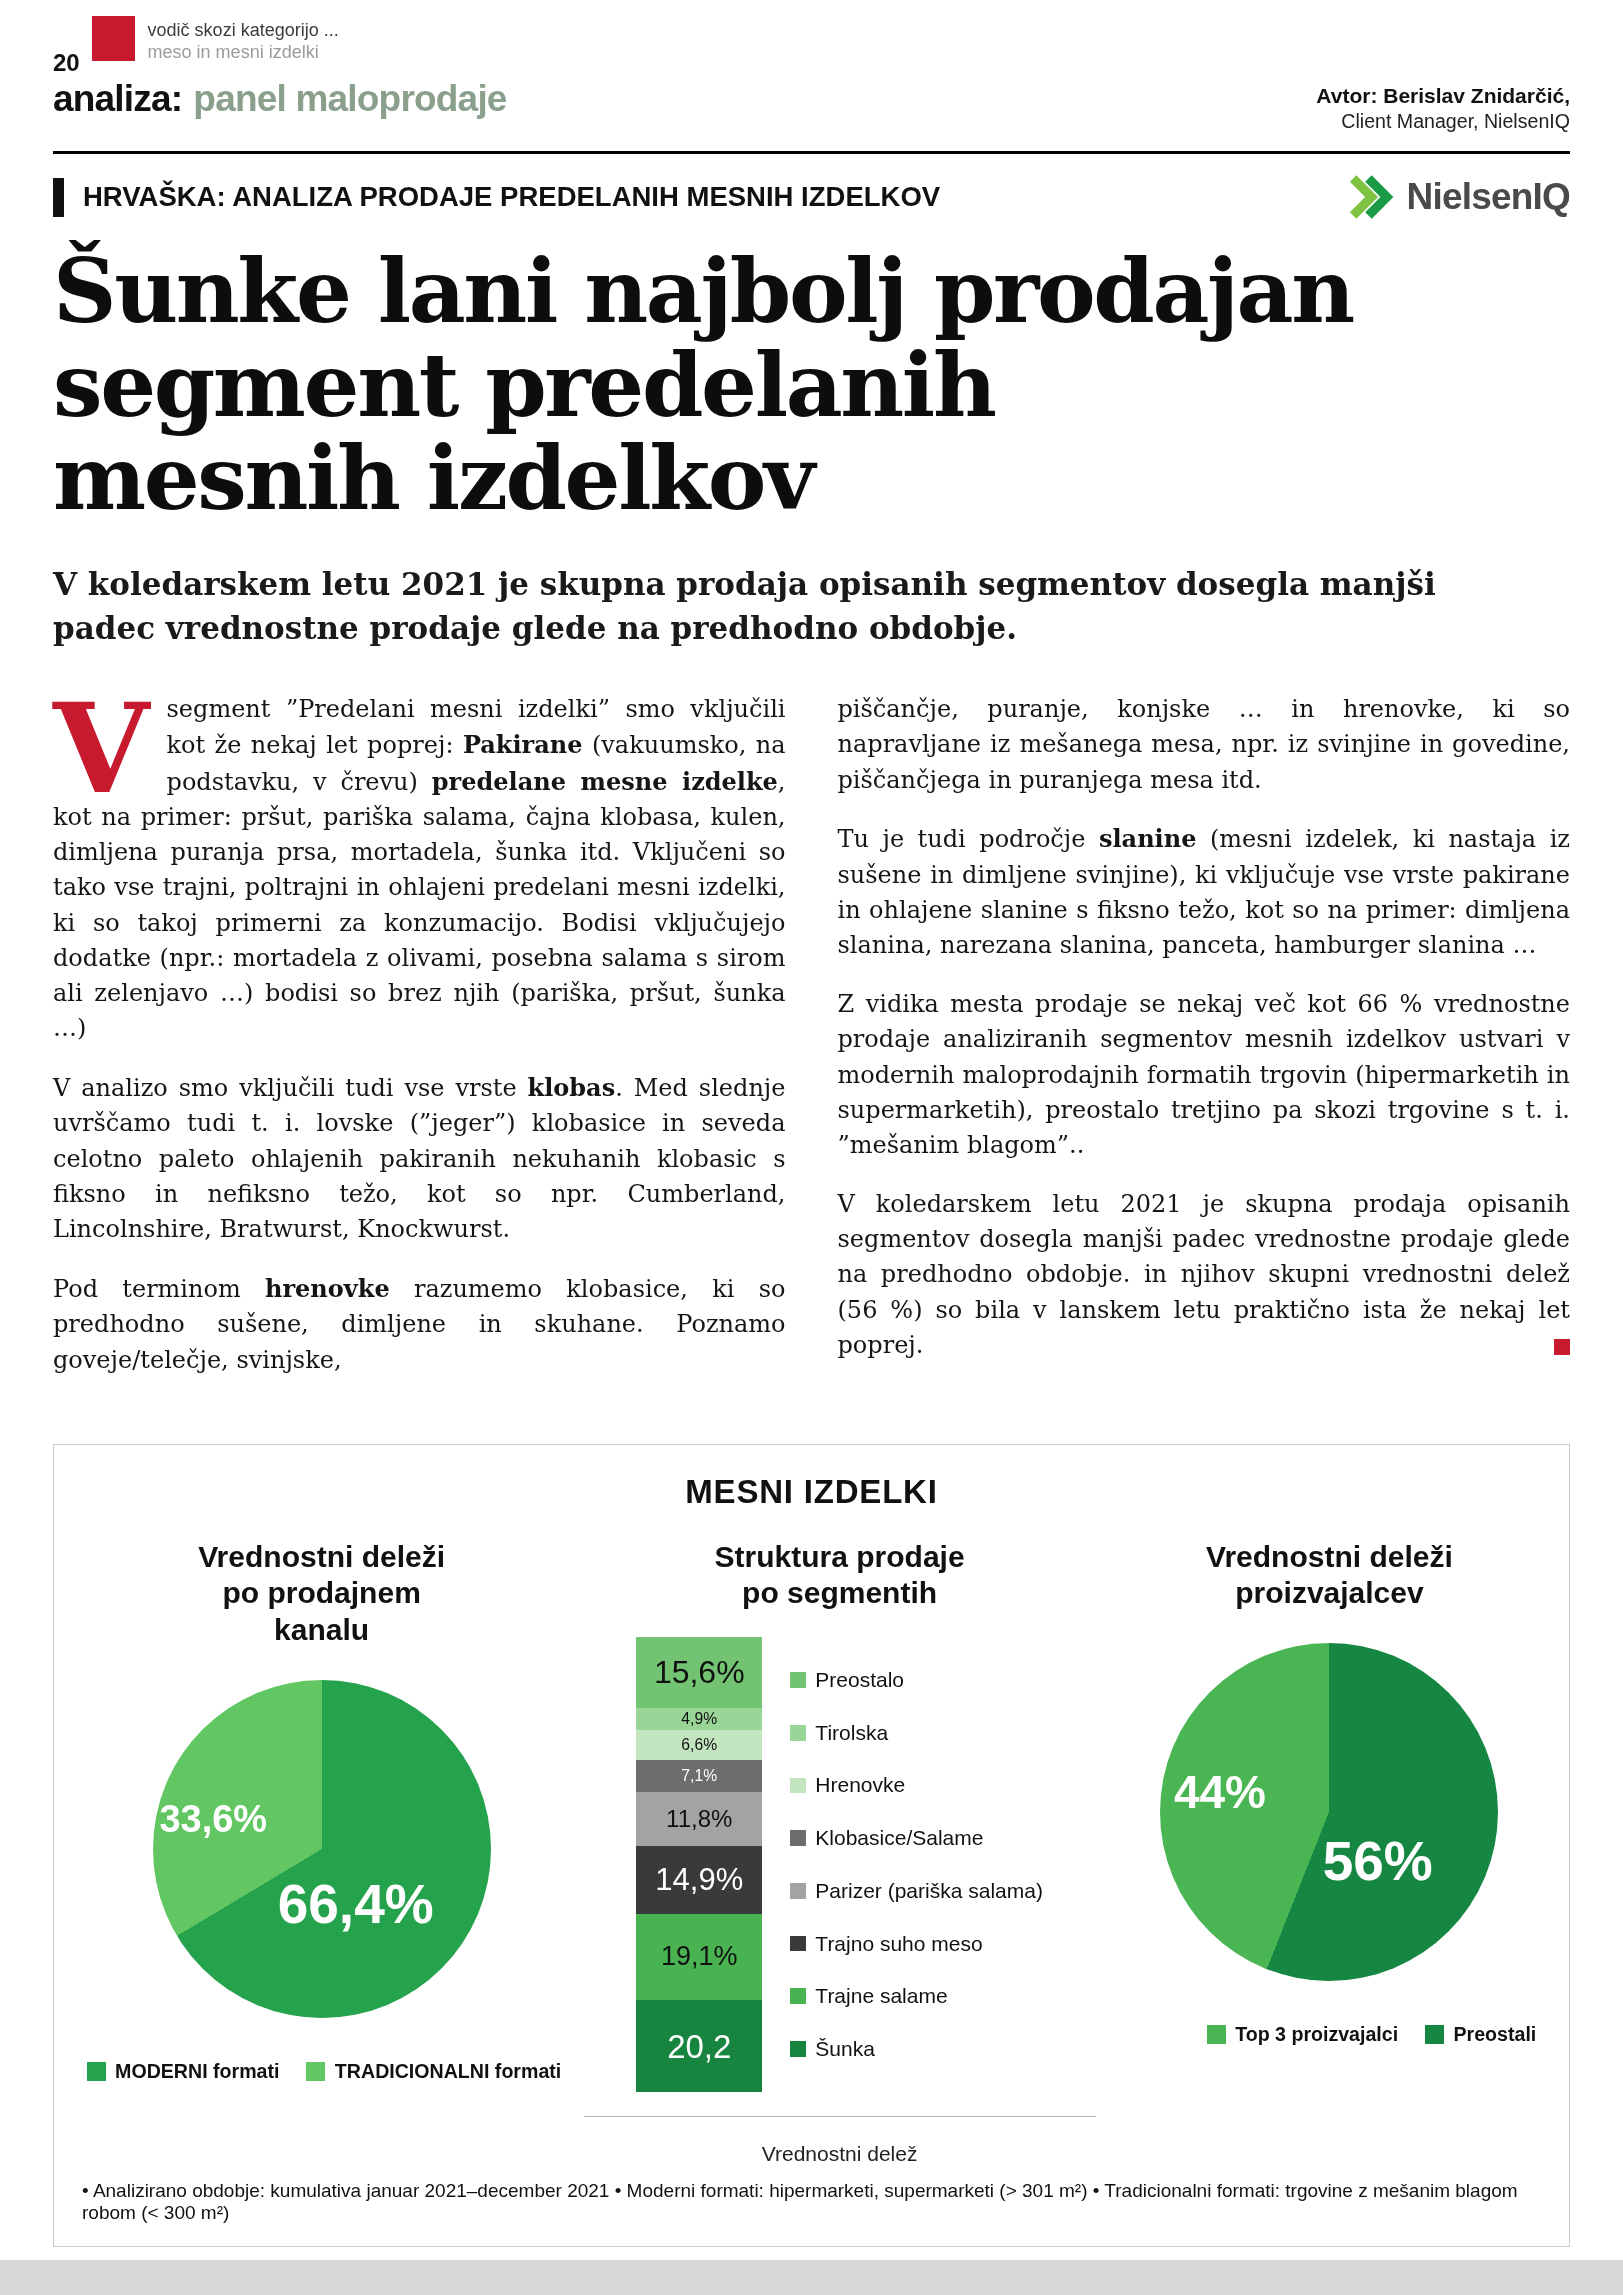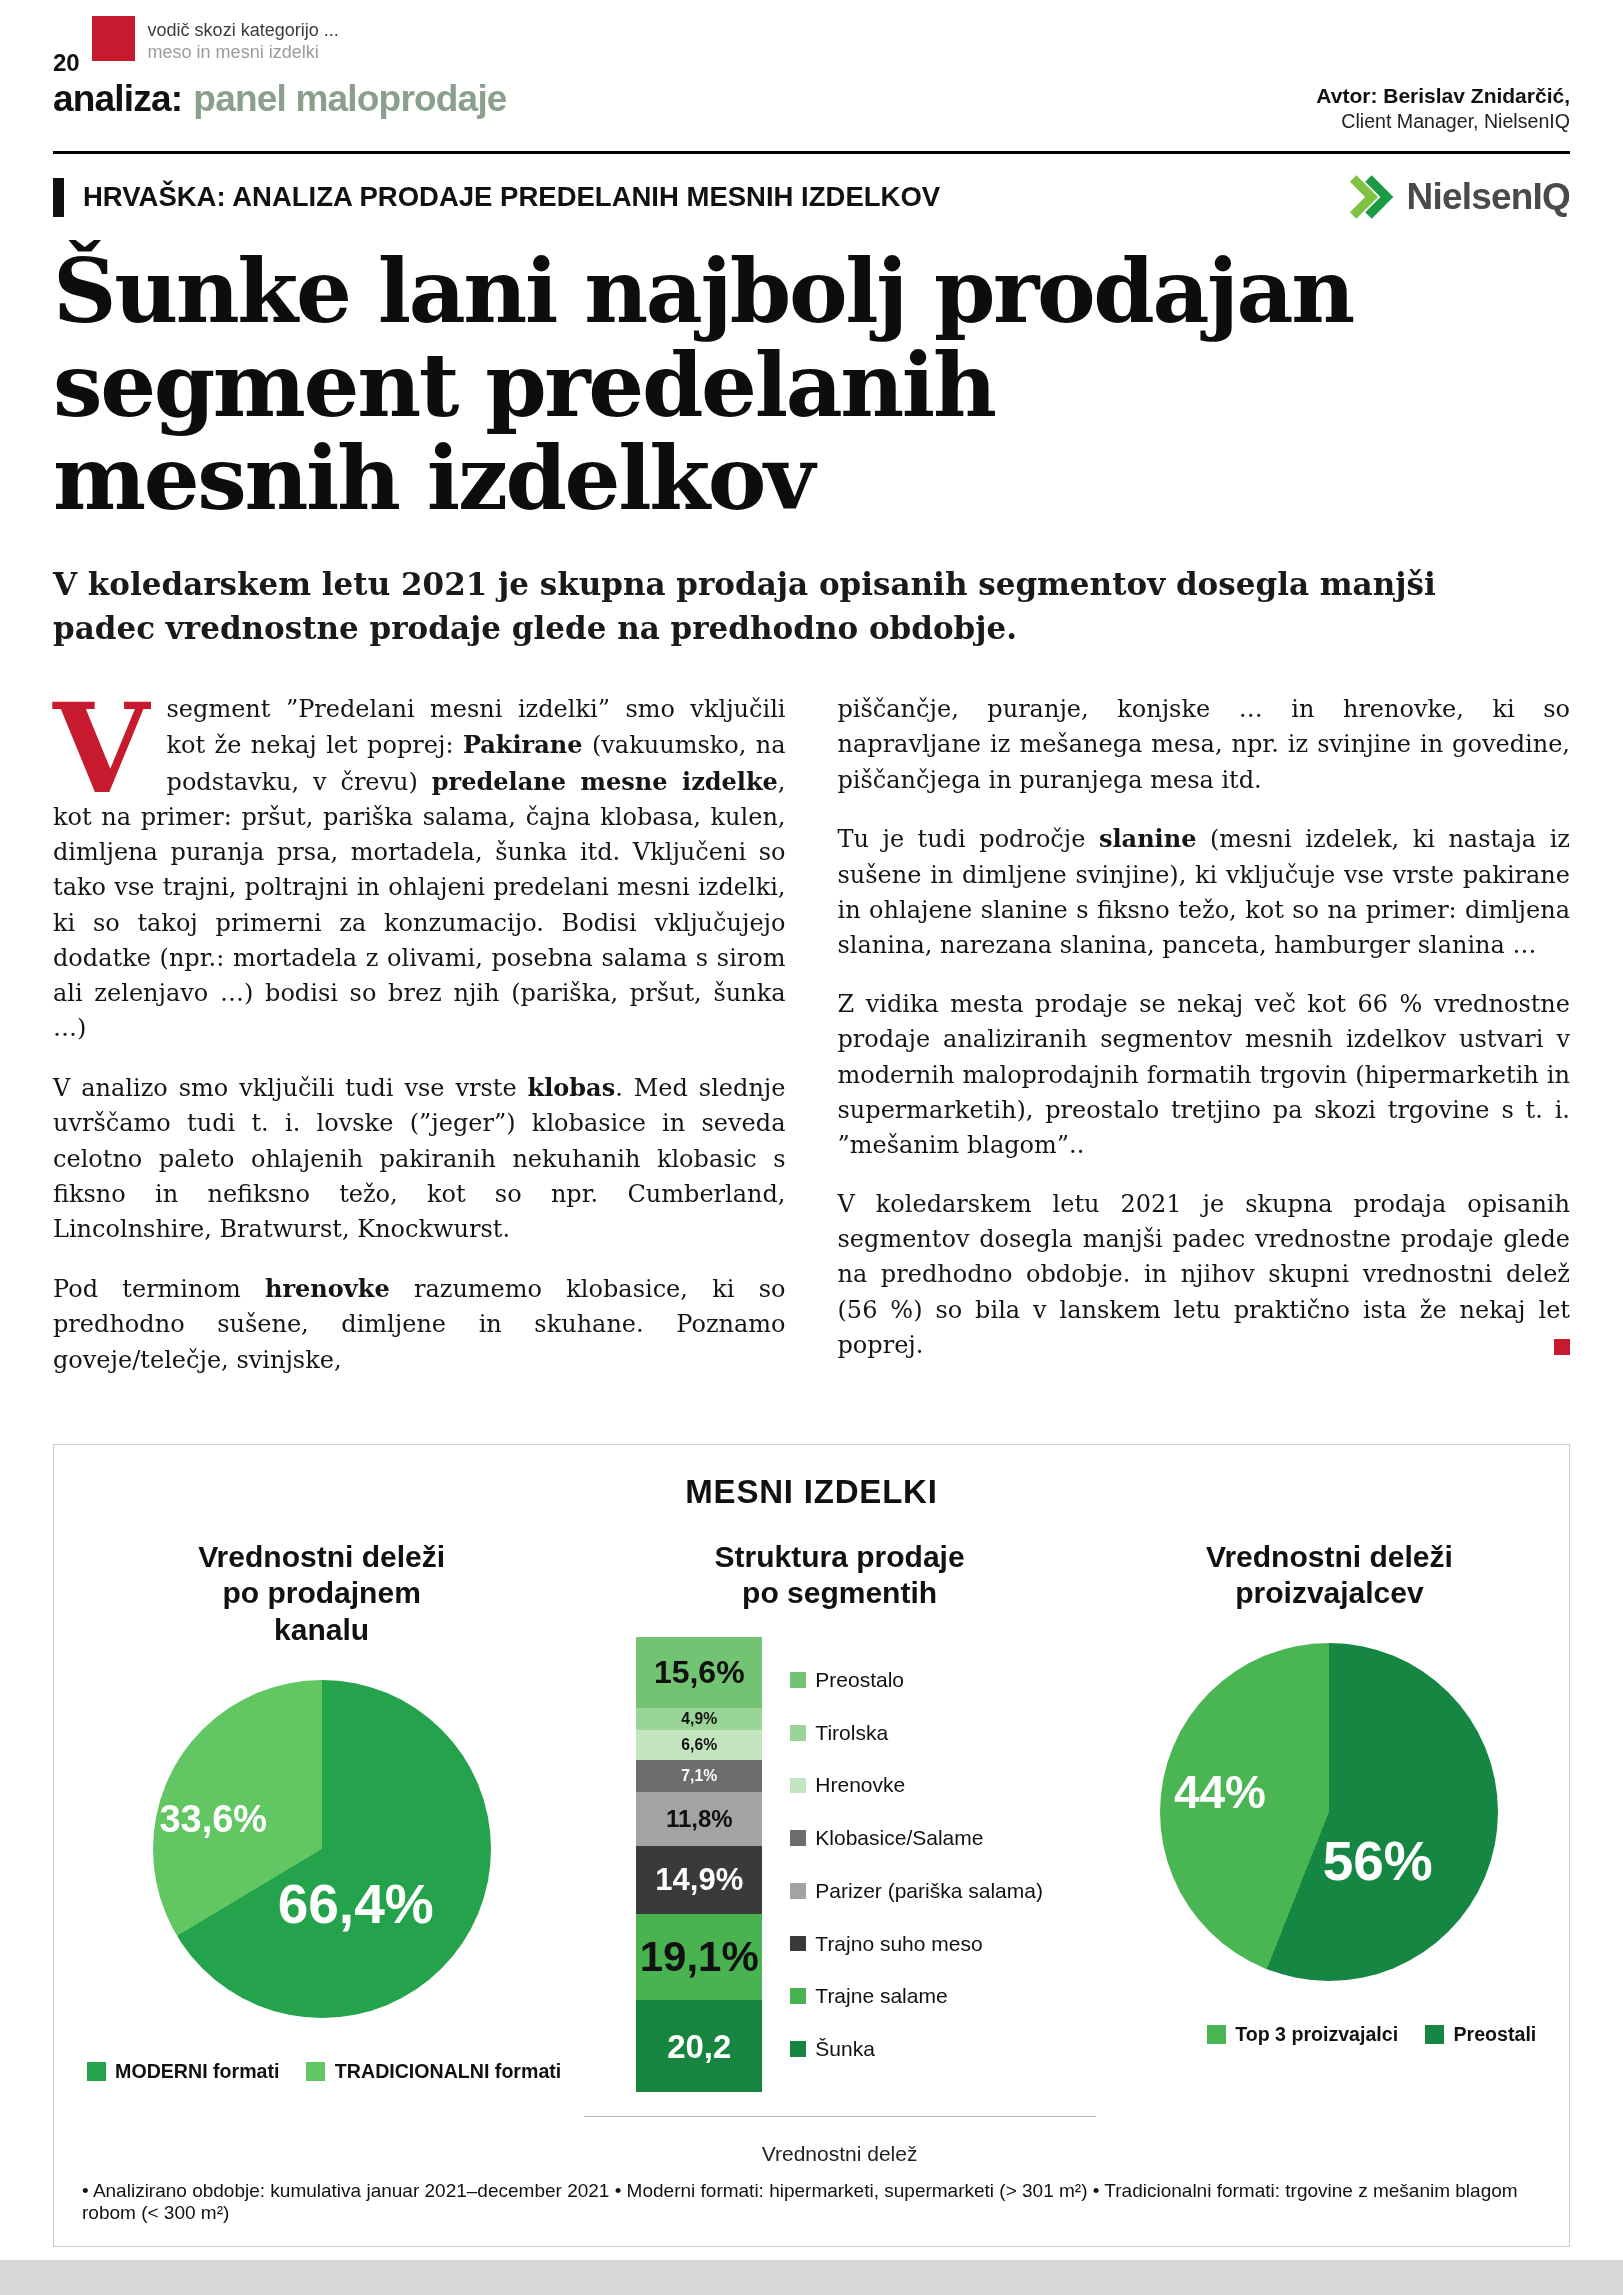--- a/index.html
+++ b/index.html
@@ -67,21 +67,21 @@
   .pie-wrap { position:relative; width:338px; margin:31px auto 0; }
   .pie { width:338px; height:338px; border-radius:50%; }
   .pie-label { position:absolute; color:#fff; font-weight:bold; }
   .p0-b { left:2%;  top:35%; font-size:38px; }
   .p0-a { left:37%; top:57%; font-size:55px; }
   .p2-b { left:4%;  top:36%; font-size:46px; }
   .p2-a { left:48%; top:55%; font-size:55px; }
 
   .bar-area { display:flex; justify-content:center; gap:28px; margin-top:25px; }
   .stack { width:126px; height:455px; display:flex; flex-direction:column; }
-  .seg { display:flex; align-items:center; justify-content:center; font-weight:bold; line-height:1; }
+  .seg { display:flex; align-items:center; justify-content:center; font-weight:normal; line-height:1; }
   .legend-col { display:flex; flex-direction:column; justify-content:space-between; height:393px; align-self:center; }
   .legend-col .lg-sq { width:15.7px; height:15.7px; }
   .legend-col .lg-tx { font-size:21px; font-weight:500; }
   .xlabel { width:92%; margin:23.6px auto 0; border-top:1.6px solid #b5b5b5; padding-top:25px; text-align:center; font-size:21px; font-weight:500; color:#222; }
 
   .legend-row { display:flex; gap:27px; margin-top:42px; }
   .legend-row.left-align { justify-content:flex-start; padding-left:4.7px; }
   .legend-row.right-align { justify-content:flex-end; padding-right:4.7px; }
   .lg-item { display:flex; align-items:center; gap:9.4px; white-space:nowrap; }
   .lg-sq { width:19px; height:19px; display:inline-block; flex:0 0 auto; }
@@ -190,21 +190,21 @@
               <div class="seg" style="height: 7.08583%; background: rgb(109, 109, 109);">
                 <span style="color: rgb(255, 255, 255); font-size: 15.7px;">7,1%</span>
               </div>
               <div class="seg" style="height: 11.7764%; background: rgb(163, 163, 163);">
                 <span style="color: rgb(17, 17, 17); font-size: 24px;">11,8%</span>
               </div>
               <div class="seg" style="height: 14.8703%; background: rgb(58, 58, 58);">
                 <span style="color: rgb(255, 255, 255); font-size: 31px;">14,9%</span>
               </div>
               <div class="seg" style="height: 19.0619%; background: rgb(73, 179, 81);">
-                <span style="color: rgb(17, 17, 17); font-size: 42px;">19,1%</span>
+                <span style="color: rgb(17, 17, 17); font-size: 27px;">19,1%</span>
               </div>
               <div class="seg" style="height: 20.1597%; background: rgb(23, 132, 63);">
                 <span style="color: rgb(255, 255, 255); font-size: 33px;">20,2</span>
               </div>
             </div>
           <div class="legend-col">
               <div class="lg-item">
                 <span class="lg-sq" style="background: rgb(114, 196, 114);"></span>
                 <span class="lg-tx">Preostalo</span>
               </div>

